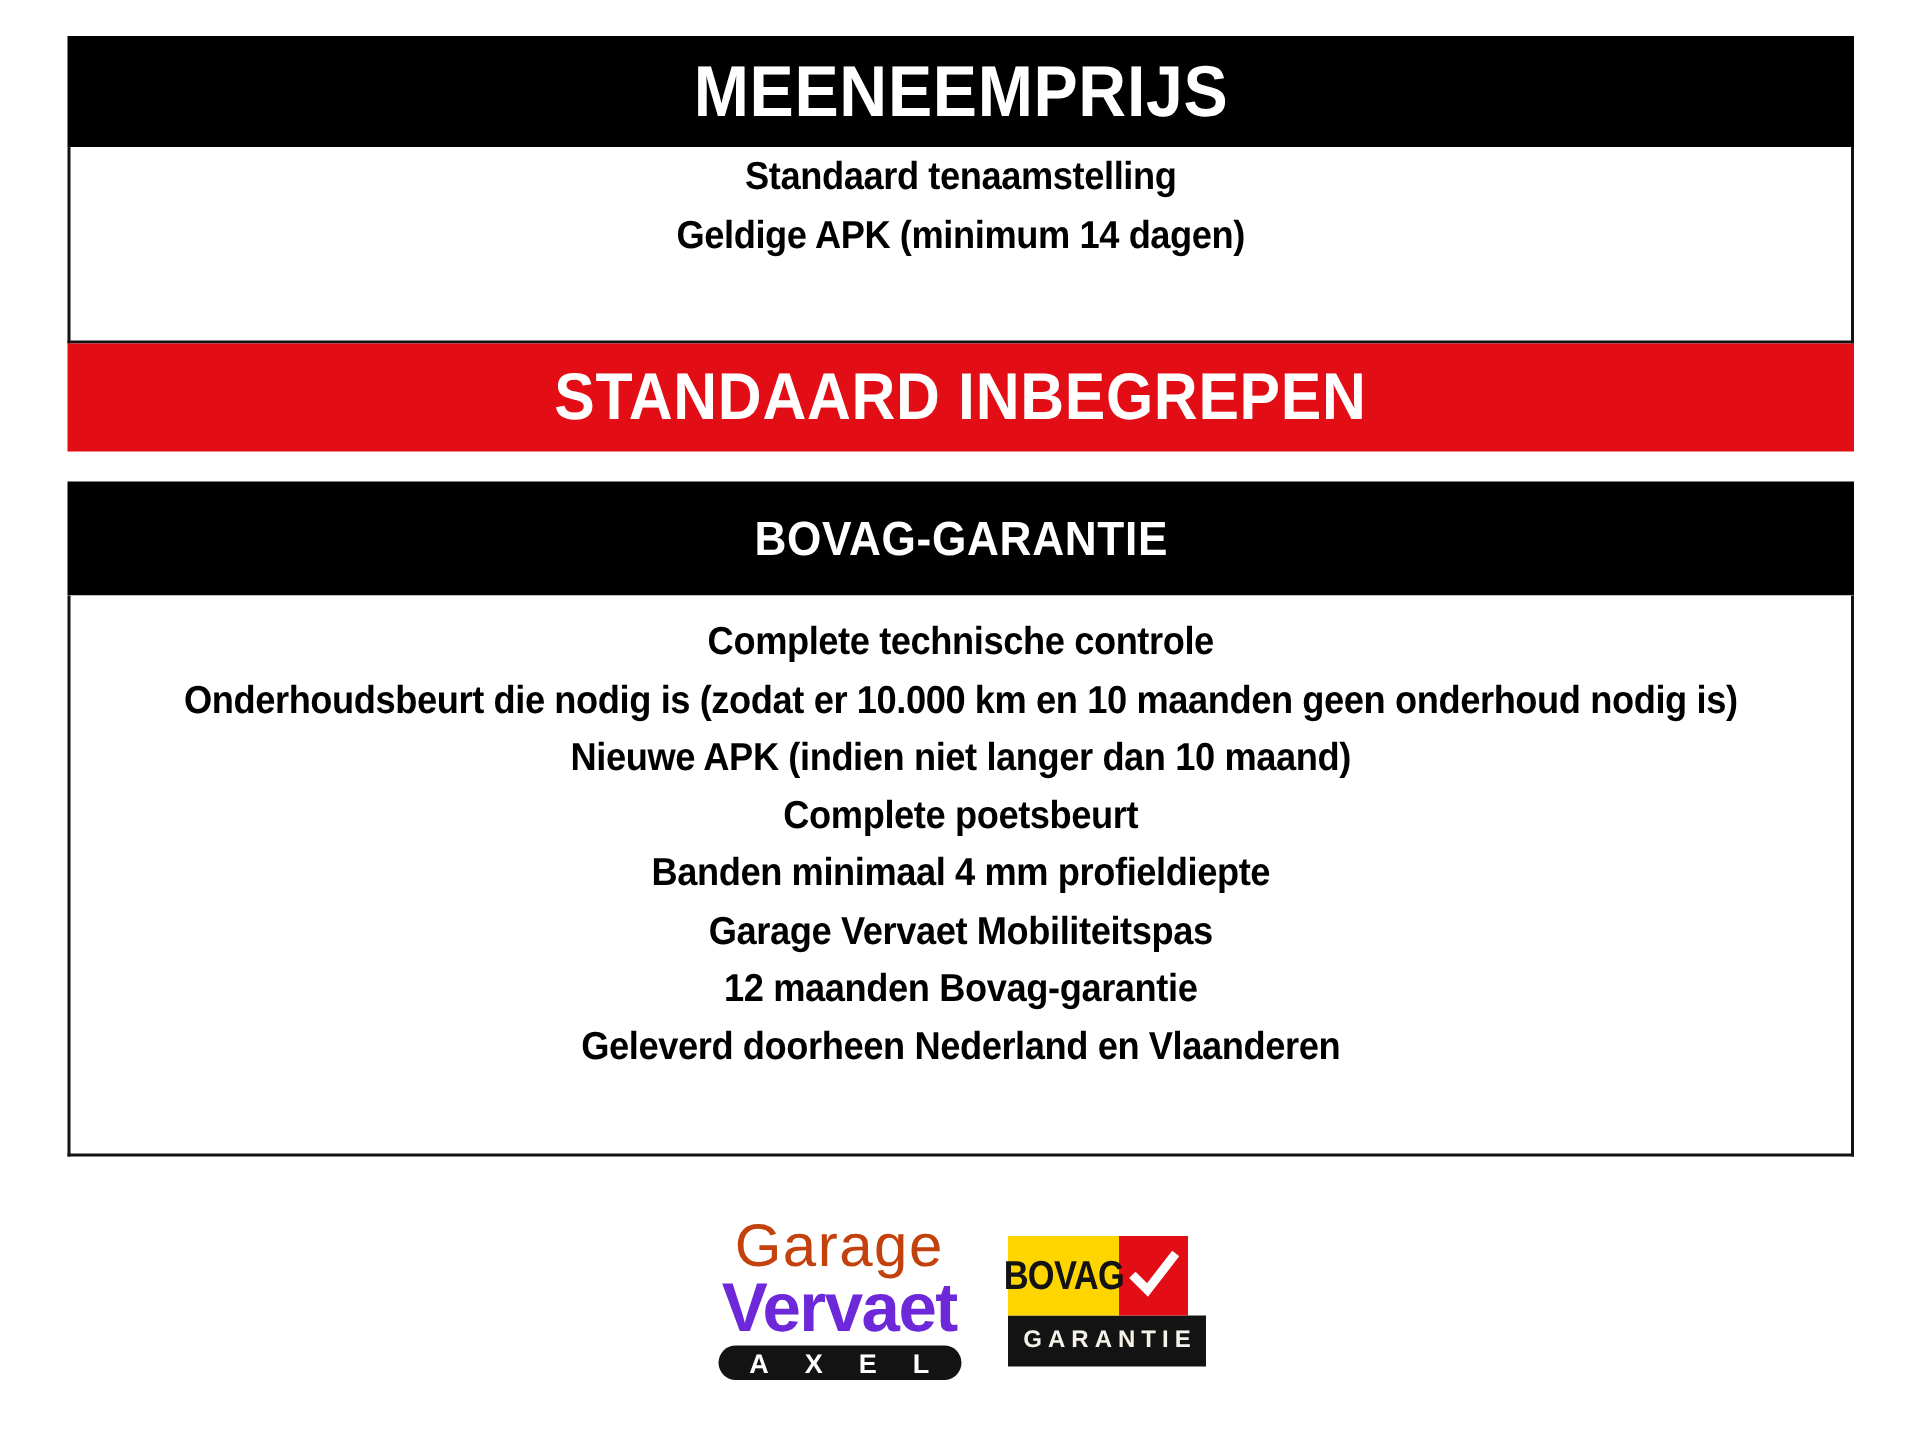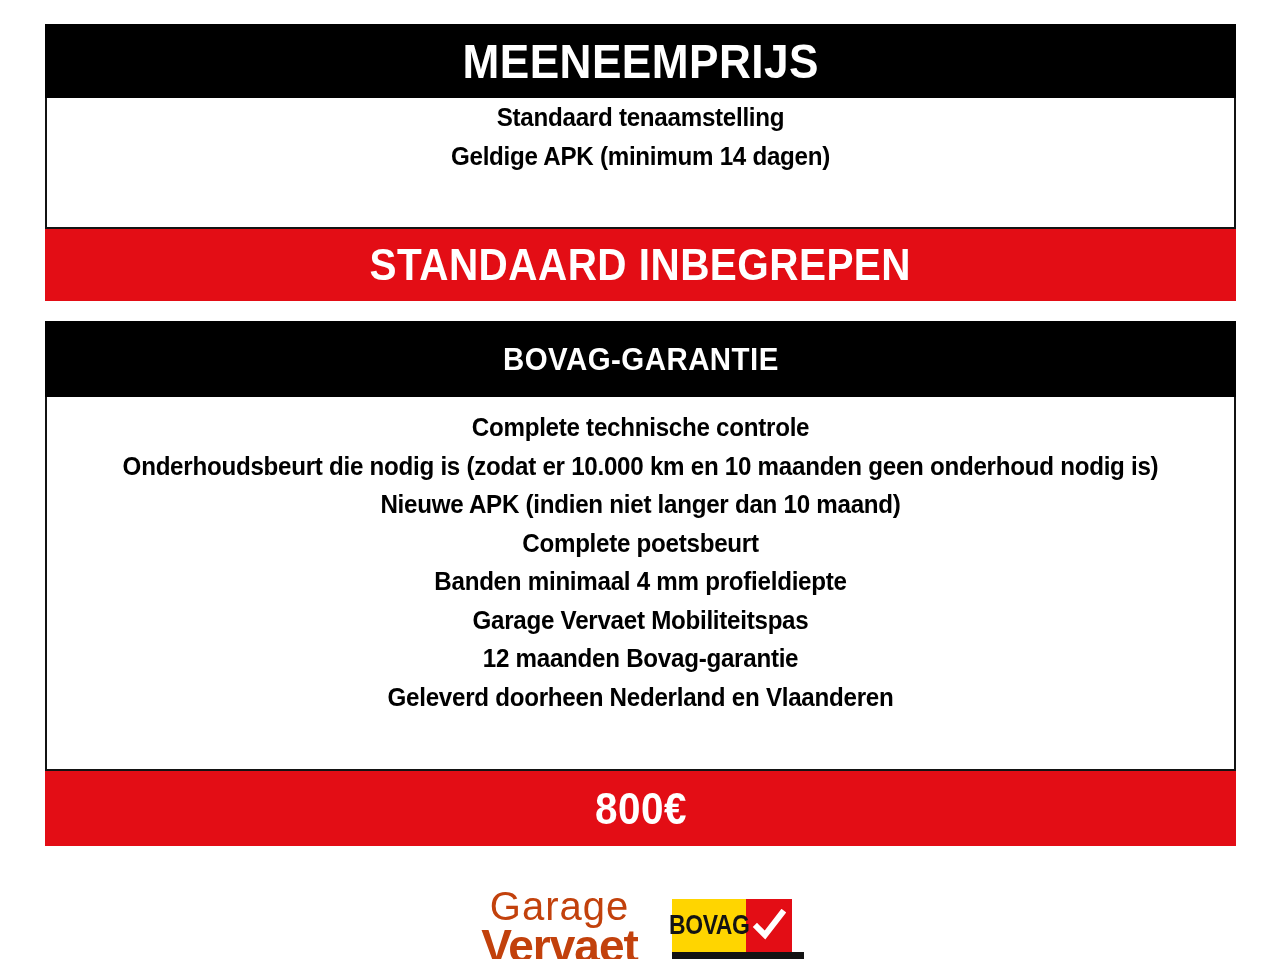--- a/index.html
+++ b/index.html
@@ -73,21 +73,21 @@
   }
   .garage-word {
     font-size: 40px;
     color: #c2410c;
     letter-spacing: 1px;
     line-height: 34px;
   }
   .vervaet-word {
     font-size: 46px;
     font-weight: bold;
-    color: #c2410c;
+    color: #6d28d9;
     line-height: 46px;
     letter-spacing: -1px;
   }
   .axel-pill {
     margin-top: 3px;
     background: #131313;
     border-radius: 12px;
     height: 23px;
     width: 162px;
     display: flex;
@@ -121,21 +121,21 @@
     background: #e30d15;
     display: flex; align-items: center; justify-content: center;
   }
   .bovag-bottom {
     height: 34px;
     background: #131313;
     display: flex; align-items: center; justify-content: center;
   }
   .bovag-bottom span {
     color: #f5f2ea;
-    font-size: 20px;
+    font-size: 16px;
     font-weight: bold;
     letter-spacing: 4px;
     margin-right: -4px;
   }
 </style>
 </head>
 <body>
 
 <div class="canvas">
 
@@ -160,23 +160,20 @@
     </div>
     <div class="body body-2">
       <div class="line">Complete technische controle</div>
       <div class="line">Onderhoudsbeurt die nodig is (zodat er 10.000 km en 10 maanden geen onderhoud nodig is)</div>
       <div class="line">Nieuwe APK (indien niet langer dan 10 maand)</div>
       <div class="line">Complete poetsbeurt</div>
       <div class="line">Banden minimaal 4 mm profieldiepte</div>
       <div class="line">Garage Vervaet Mobiliteitspas</div>
       <div class="line">12 maanden Bovag-garantie</div>
       <div class="line">Geleverd doorheen Nederland en Vlaanderen</div>
-    </div>
-    <div class="bar bar-red banner2">
-      <span class="cond">800€</span>
     </div>
   </section>
 
   <footer class="logos">
 
     <div class="garage-logo">
       <div class="garage-word">Garage</div>
       <div class="vervaet-word">Vervaet</div>
       <div class="axel-pill">
         <span>AXEL</span>

